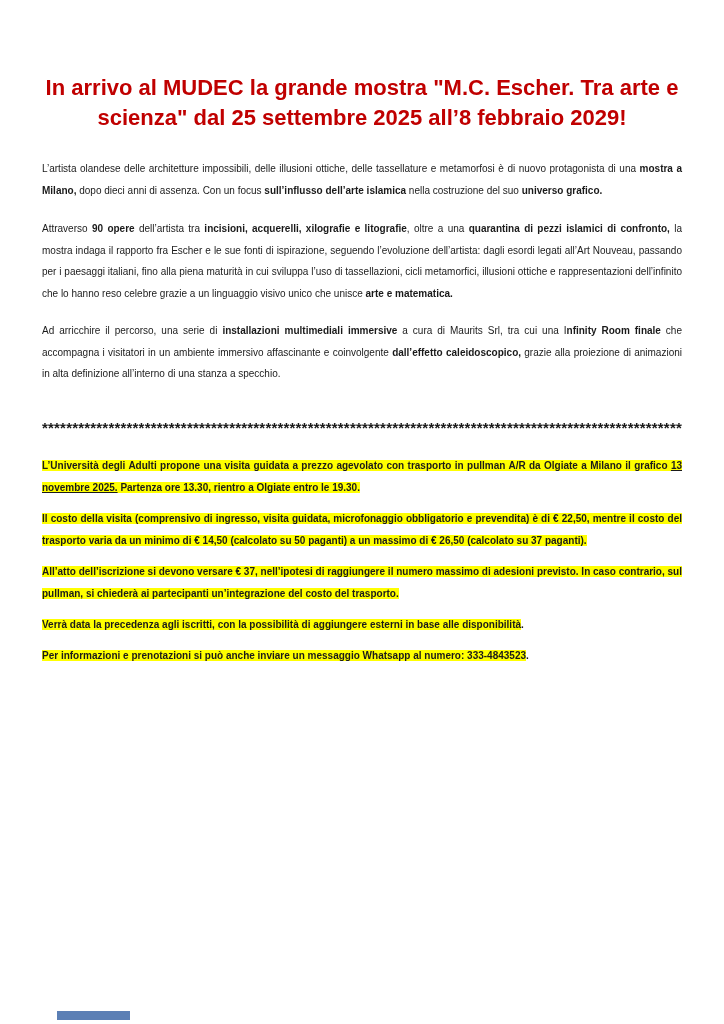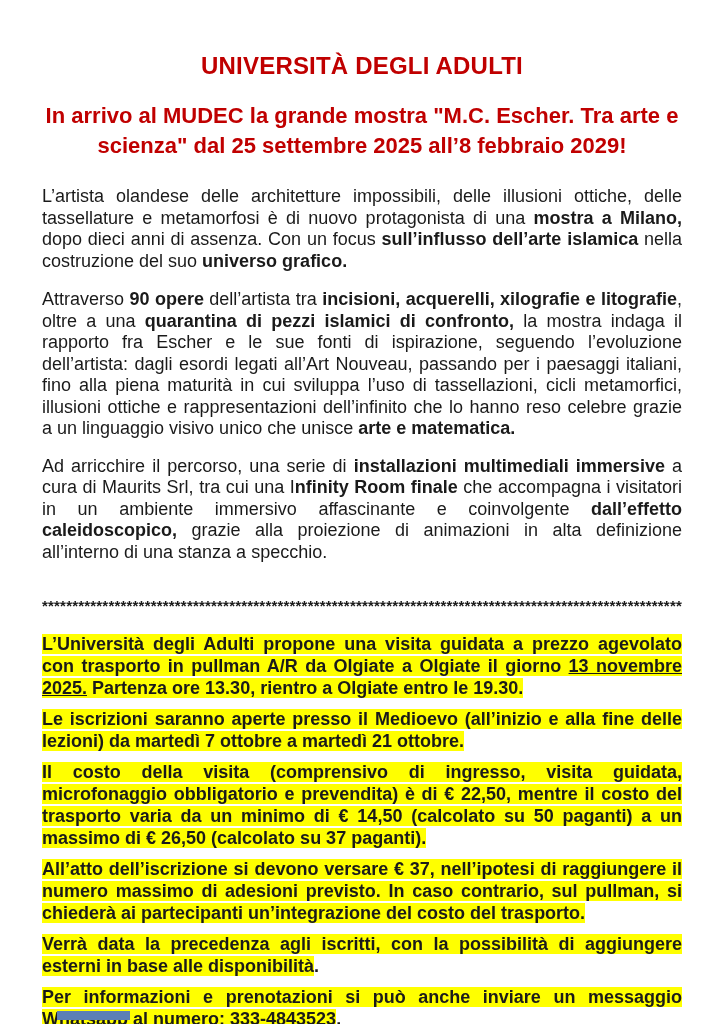--- a/index.html
+++ b/index.html
@@ -24,21 +24,21 @@
     color:var(--red);text-align:center;
     letter-spacing:.2px;
   }
   .subtitle{
     margin-top:21px;
     font-size:22px;line-height:30px;font-weight:700;
     color:var(--red);text-align:center;
   }
   .par{
     margin-top:17px;
-    font-size:18px;line-height:21.5px;
+    font-size:10px;line-height:21.5px;
     text-align:justify;
     color:var(--ink);
   }
   .par-1{margin-top:25px;}
   .par-3{margin-top:16px;}
   .b{font-weight:700;}
   .u{text-decoration:underline;}
   .hl{background:var(--hl);}
   .divider{
     margin-top:36px;
@@ -54,35 +54,33 @@
     left:57px;top:1011px;
     width:73px;height:9px;
     background:var(--bar);
   }
 </style>
 </head>
 <body>
 
 <div class="page">
 
-  <h1 class="title">UNIVERSITÀ DEGLI ADULTI</h1>
 
   <h2 class="subtitle">In arrivo al MUDEC la grande mostra "M.C. Escher. Tra arte e scienza" dal 25 settembre 2025 all’8 febbraio 2029!</h2>
 
   <p class="par par-1"><span>L’artista olandese delle architetture impossibili, delle illusioni ottiche, delle tassellature e metamorfosi è di nuovo protagonista di una </span><span class="b">mostra a Milano,</span><span> dopo dieci anni di assenza. Con un focus </span><span class="b">sull’influsso dell’arte islamica</span><span> nella costruzione del suo </span><span class="b">universo grafico.</span></p>
 
   <p class="par"><span>Attraverso </span><span class="b">90 opere</span><span> dell’artista tra </span><span class="b">incisioni, acquerelli, xilografie e litografie</span><span>, oltre a una </span><span class="b">quarantina di pezzi islamici di confronto,</span><span> la mostra indaga il rapporto fra Escher e le sue fonti di ispirazione, seguendo l’evoluzione dell’artista: dagli esordi legati all’Art Nouveau, passando per i paesaggi italiani, fino alla piena maturità in cui sviluppa l’uso di tassellazioni, cicli metamorfici, illusioni ottiche e rappresentazioni dell’infinito che lo hanno reso celebre grazie a un linguaggio visivo unico che unisce </span><span class="b">arte e matematica.</span></p>
 
   <p class="par par-3"><span>Ad arricchire il percorso, una serie di </span><span class="b">installazioni multimediali immersive</span><span> a cura di Maurits Srl, tra cui una I</span><span class="b">nfinity Room finale</span><span> che accompagna i visitatori in un ambiente immersivo affascinante e coinvolgente </span><span class="b">dall’effetto caleidoscopico,</span><span> grazie alla proiezione di animazioni in alta definizione all’interno di una stanza a specchio.</span></p>
 
   <div class="divider">****************************************************************************************************************</div>
 
-  <p class="par hlp hlp-first"><span class="b hl">L’Università degli Adulti propone una visita guidata a prezzo agevolato con trasporto in pullman A/R da Olgiate a Olgiate il giorno </span><span class="b u hl">13 novembre 2025.</span><span class="b hl"> Partenza ore 13.30, rientro a Olgiate entro le 19.30.</span></p>
+  <p class="par hlp hlp-first"><span class="b hl">L’Università degli Adulti propone una visita guidata a prezzo agevolato con trasporto in pullman A/R da Olgiate a Milano il grafico </span><span class="b u hl">13 novembre 2025.</span><span class="b hl"> Partenza ore 13.30, rientro a Olgiate entro le 19.30.</span></p>
 
-  <p class="par hlp"><span class="b hl">Le iscrizioni saranno aperte presso il Medioevo (all’inizio e alla fine delle lezioni) da martedì 7 ottobre a martedì 21 ottobre.</span></p>
 
   <p class="par hlp"><span class="b hl">Il costo della visita (comprensivo di ingresso, visita guidata, microfonaggio obbligatorio e prevendita) è di € 22,50, mentre il costo del trasporto varia da un minimo di € 14,50 (calcolato su 50 paganti) a un massimo di € 26,50 (calcolato su 37 paganti).</span></p>
 
   <p class="par hlp"><span class="b hl">All’atto dell’iscrizione si devono versare € 37, nell’ipotesi di raggiungere il numero massimo di adesioni previsto. In caso contrario, sul pullman, si chiederà ai partecipanti un’integrazione del costo del trasporto.</span></p>
 
   <p class="par hlp"><span class="b hl">Verrà data la precedenza agli iscritti, con la possibilità di aggiungere esterni in base alle disponibilità</span><span class="b">.</span></p>
 
   <p class="par hlp"><span class="b hl">Per informazioni e prenotazioni si può anche inviare un messaggio Whatsapp al numero: 333-4843523</span><span class="b">.</span></p>
 
   <div class="footer-bar"></div>

